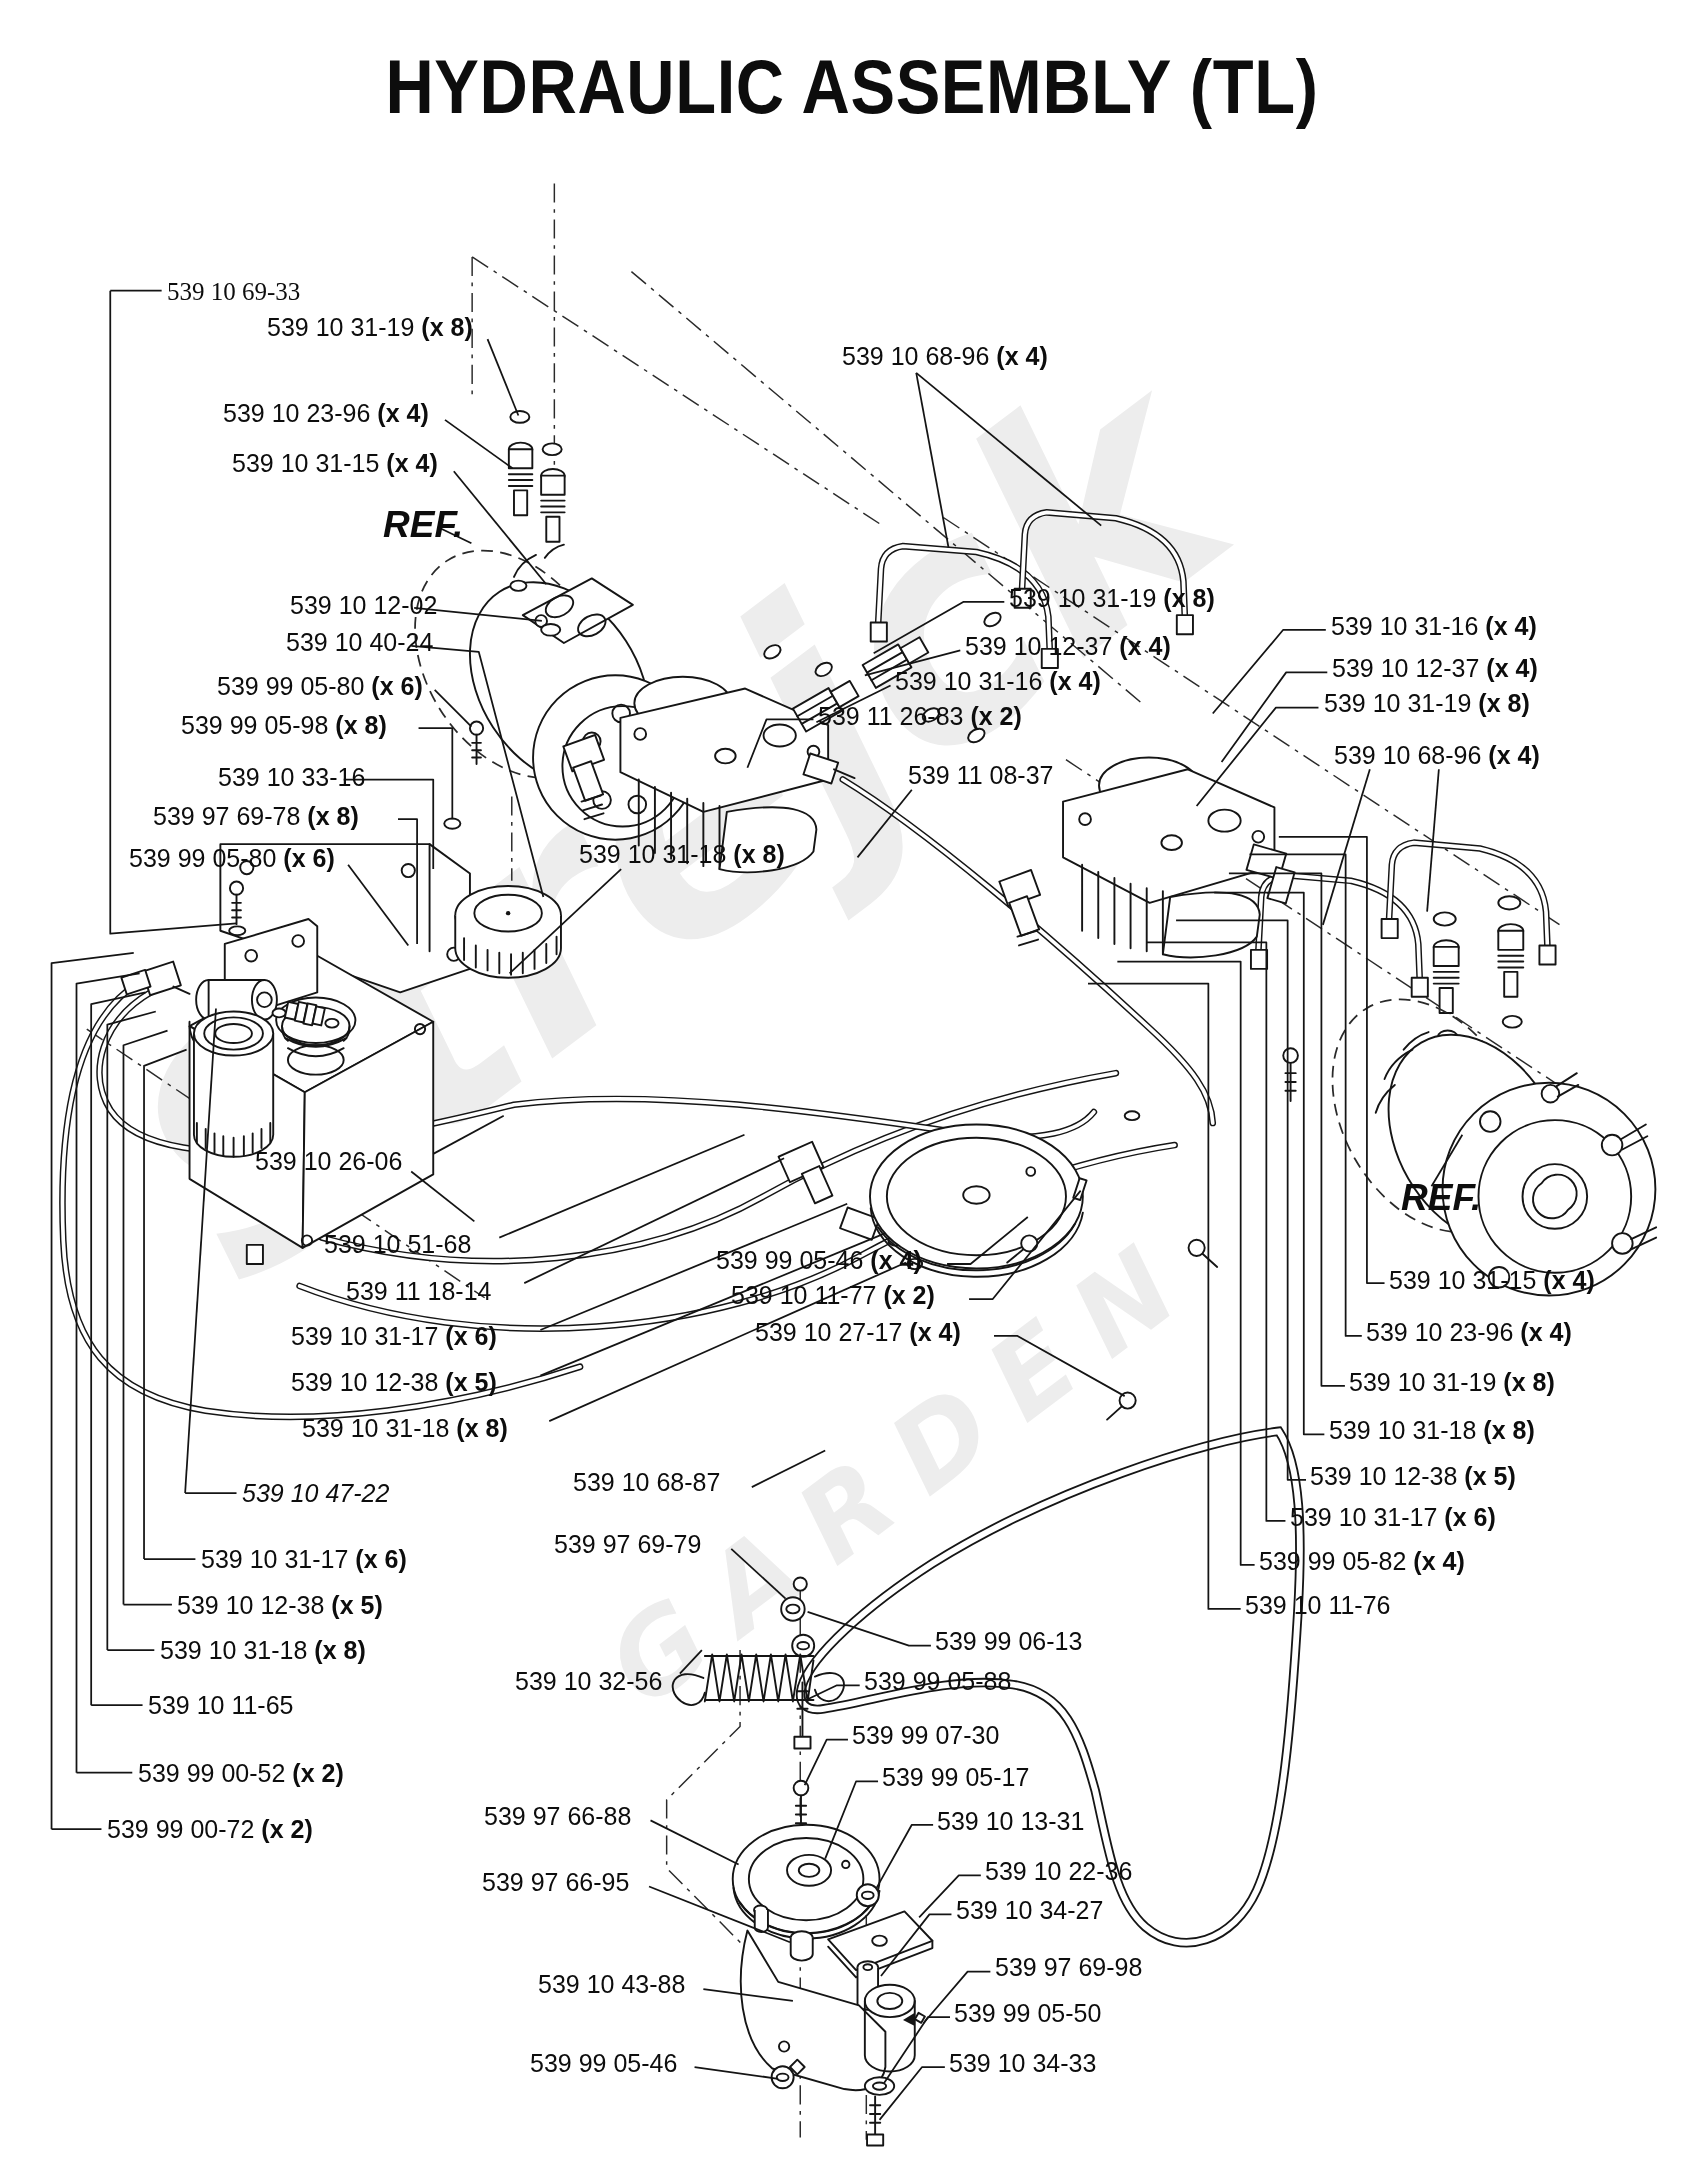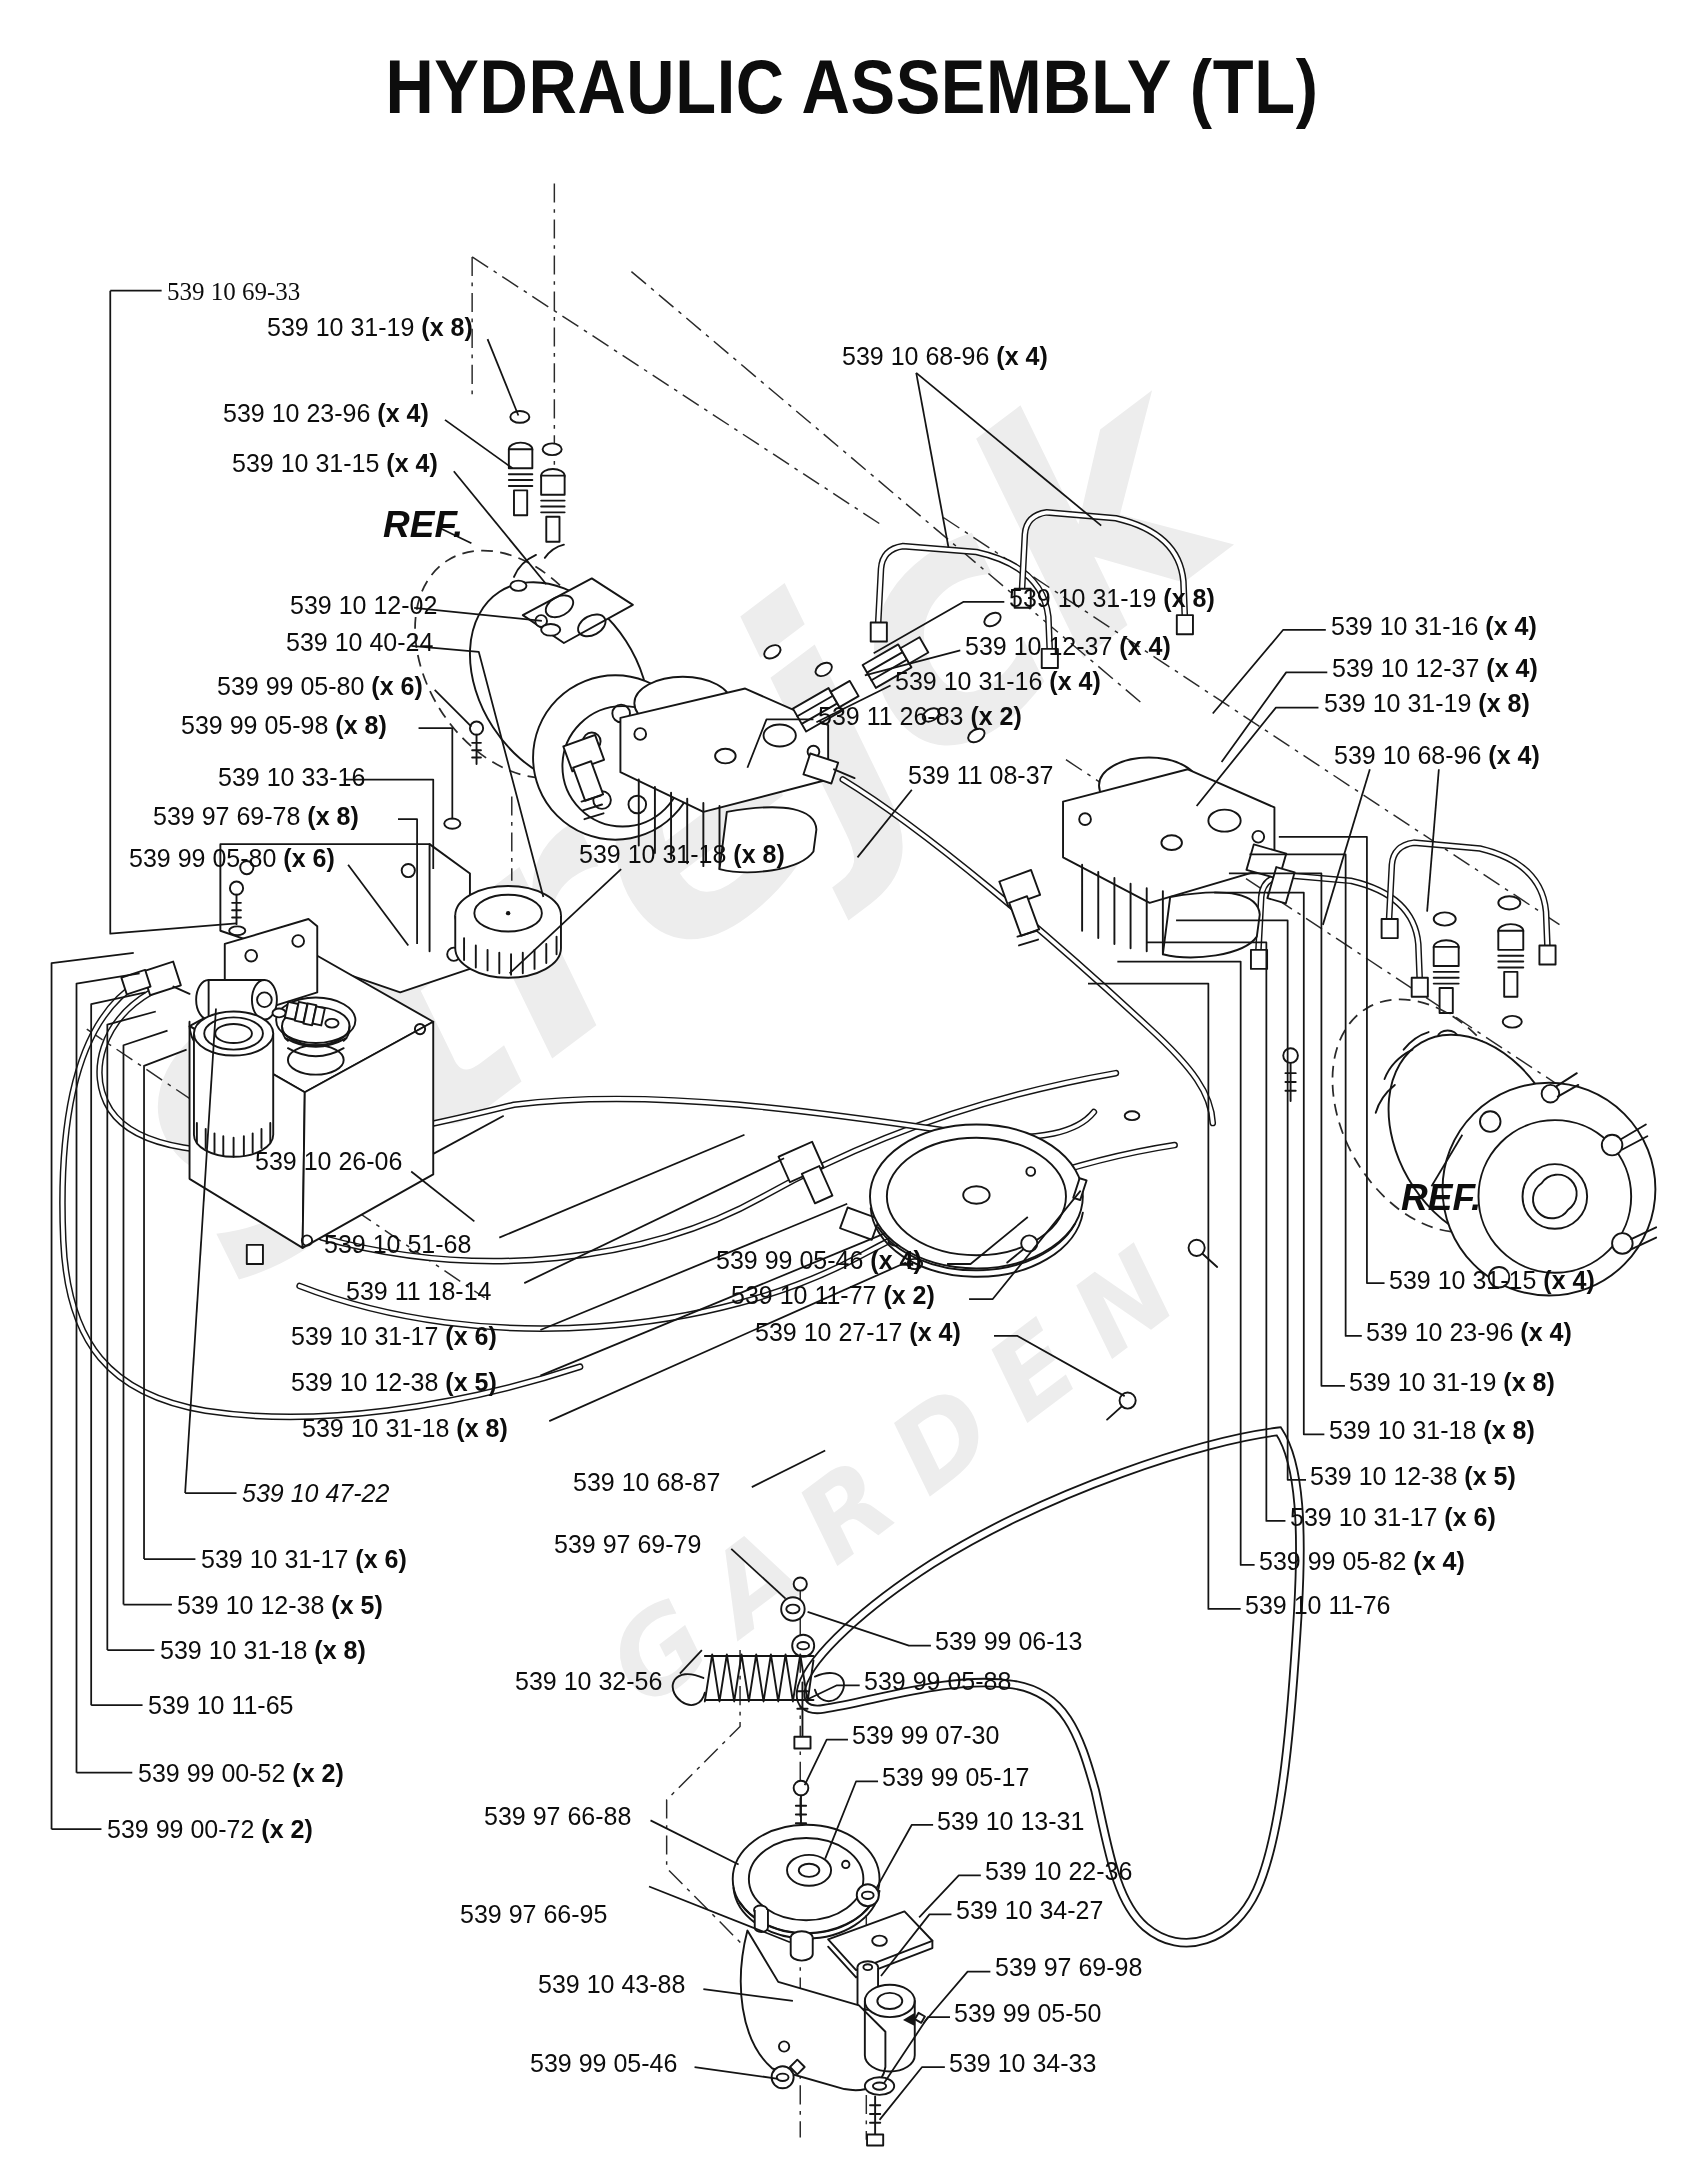--- a/index.html
+++ b/index.html
@@ -526,21 +526,21 @@
     <div class="plabel" style="left: 573px; top: 1482px;"><span>539 10 68-87</span></div>
     <div class="plabel" style="left: 554px; top: 1544px;"><span>539 97 69-79</span></div>
     <div class="plabel" style="left: 935px; top: 1641px;"><span>539 99 06-13</span></div>
     <div class="plabel" style="left: 515px; top: 1681px;"><span>539 10 32-56</span></div>
     <div class="plabel" style="left: 864px; top: 1681px;"><span>539 99 05-88</span></div>
     <div class="plabel" style="left: 852px; top: 1735px;"><span>539 99 07-30</span></div>
     <div class="plabel" style="left: 882px; top: 1777px;"><span>539 99 05-17</span></div>
     <div class="plabel" style="left: 484px; top: 1816px;"><span>539 97 66-88</span></div>
     <div class="plabel" style="left: 937px; top: 1821px;"><span>539 10 13-31</span></div>
     <div class="plabel" style="left: 985px; top: 1871px;"><span>539 10 22-36</span></div>
-    <div class="plabel" style="left: 460px; top: 1882px; margin-top: 32px;"><span>539 97 66-95</span></div>
+    <div class="plabel" style="left: 482px; top: 1882px;"><span>539 97 66-95</span></div>
     <div class="plabel" style="left: 956px; top: 1910px;"><span>539 10 34-27</span></div>
     <div class="plabel" style="left: 995px; top: 1967px;"><span>539 97 69-98</span></div>
     <div class="plabel" style="left: 538px; top: 1984px;"><span>539 10 43-88</span></div>
     <div class="plabel" style="left: 954px; top: 2013px;"><span>539 99 05-50</span></div>
     <div class="plabel" style="left: 530px; top: 2063px;"><span>539 99 05-46</span></div>
     <div class="plabel" style="left: 949px; top: 2063px;"><span>539 10 34-33</span></div>
   </div>
 
 
 </body></html>

